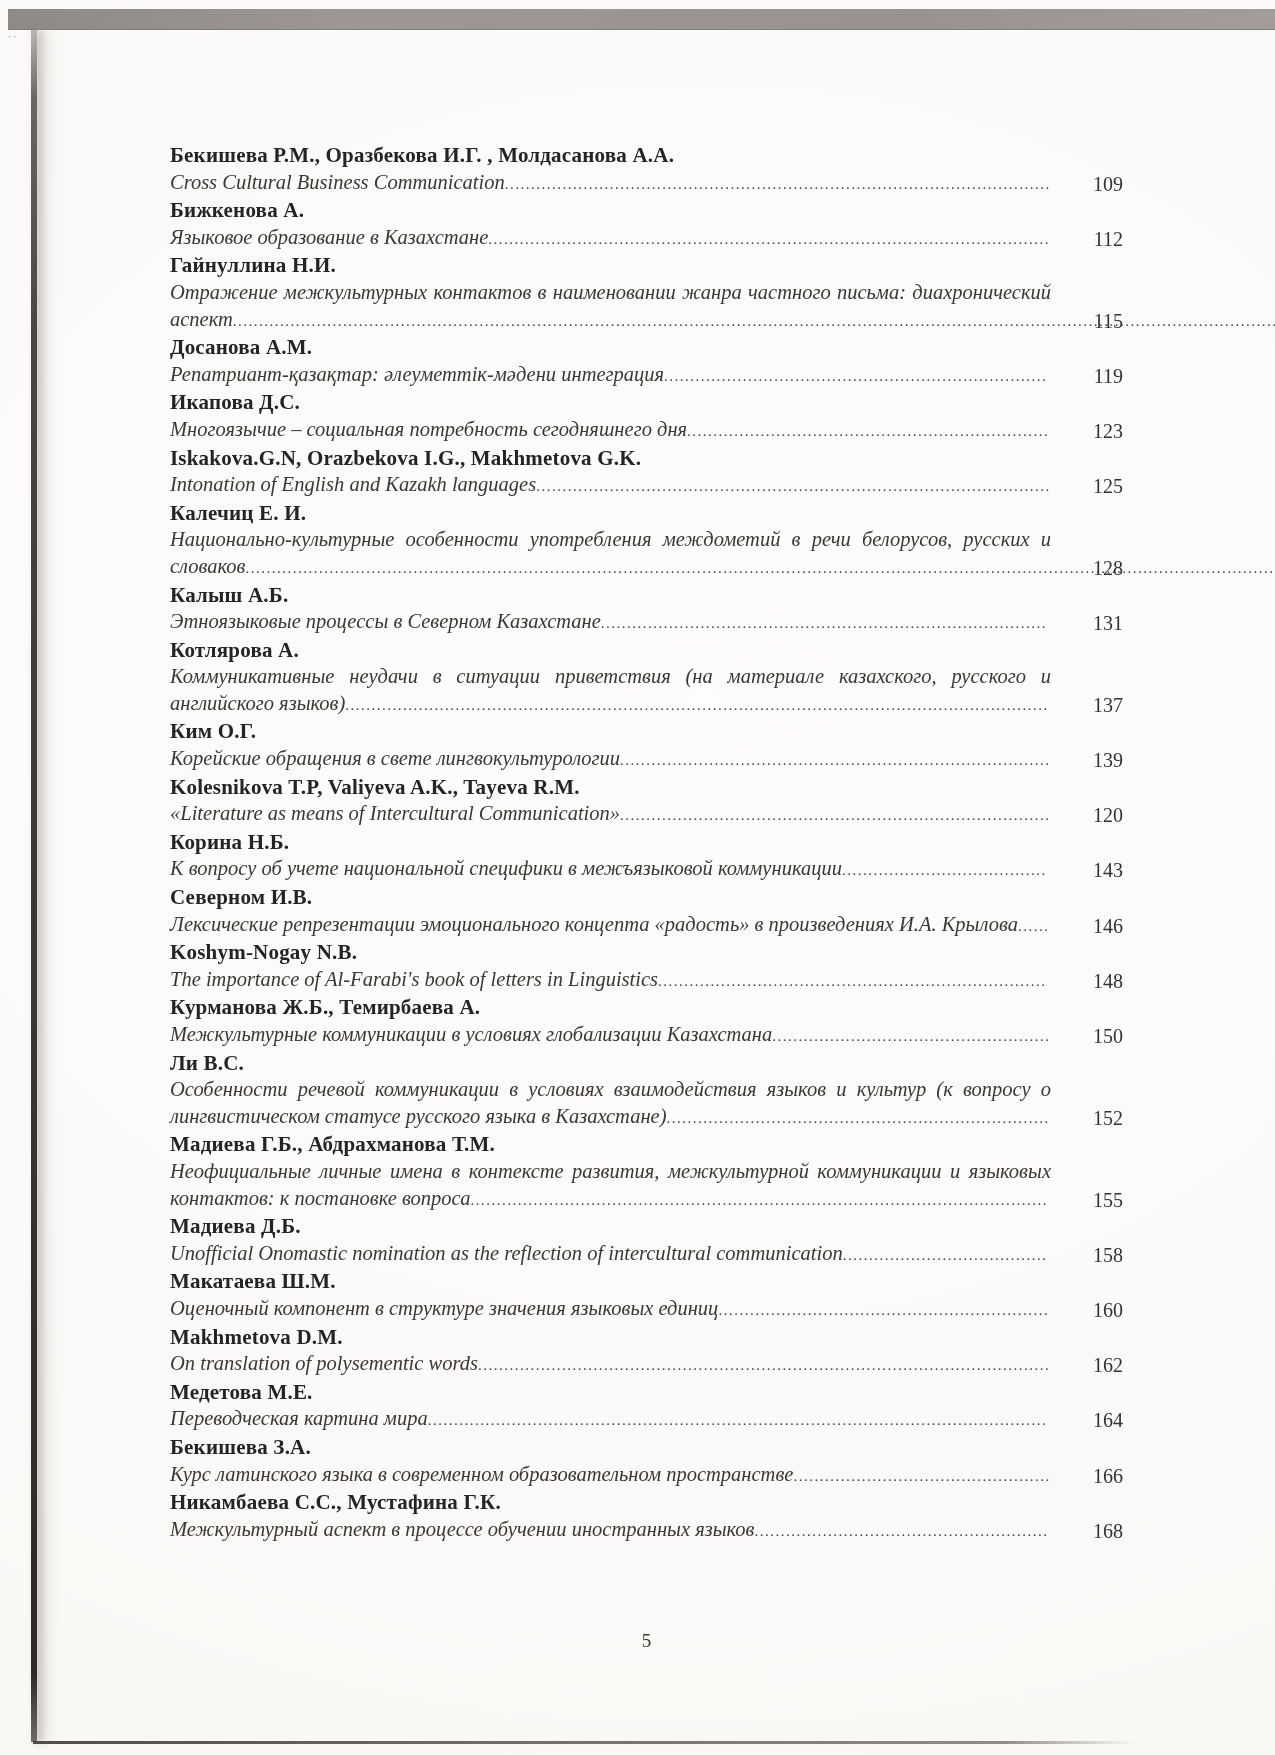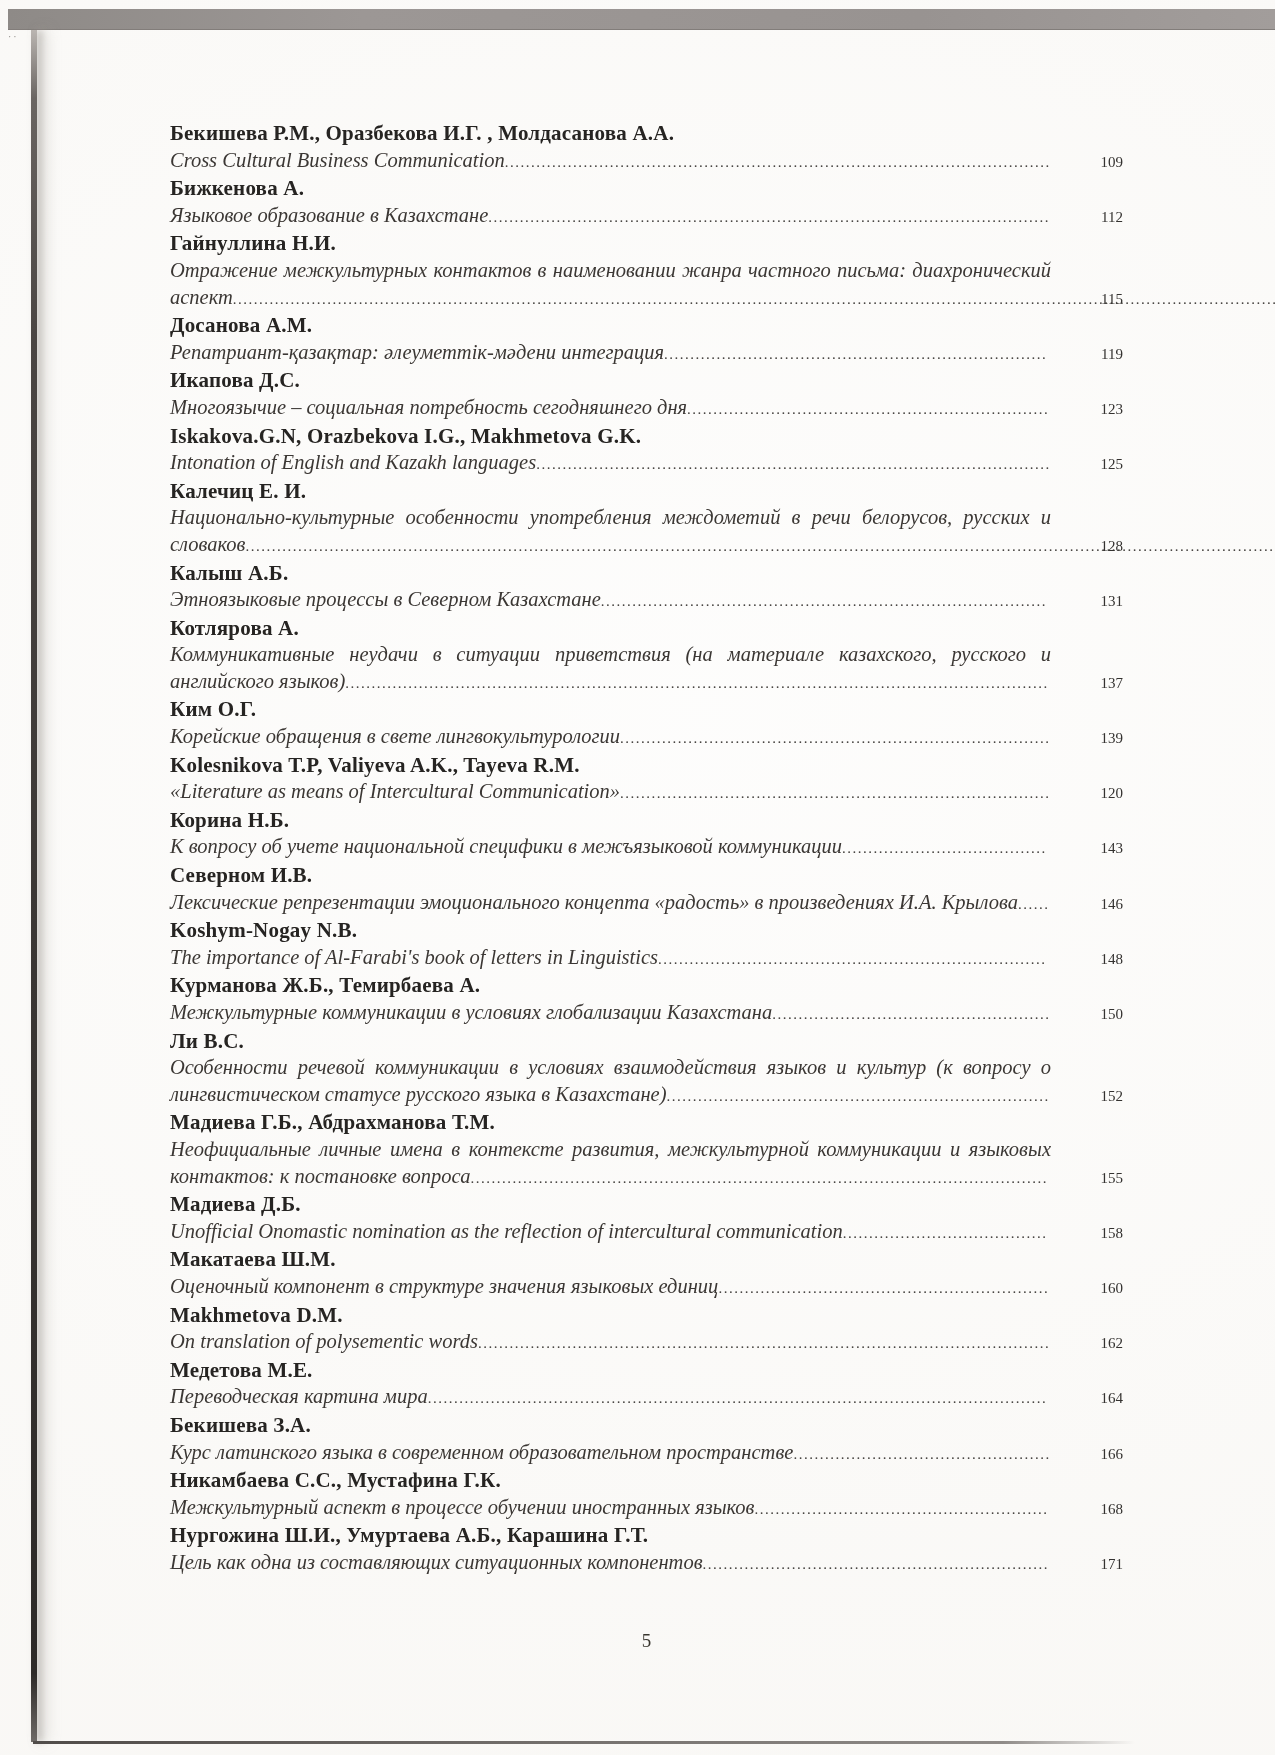--- a/index.html
+++ b/index.html
@@ -36,21 +36,21 @@
     position:absolute;left:31px;top:30px;width:6px;height:1712px;
     background:linear-gradient(to bottom,#bab5b1 0%,#6a6562 4%,#4a4543 18%,#3a3634 55%,#2d2a28 96%,#6e6a67 100%);
     box-shadow:5px 0 7px rgba(150,144,138,.55), 10px 0 14px rgba(170,165,158,.35);
   }
   .scan-bottom-line{
     position:absolute;left:33px;top:1741px;width:1102px;height:3px;
     background:linear-gradient(to right,#504c49,#7d7976 60%,#8f8b88 88%,rgba(143,139,136,0));
   }
   
   .toc{
-    position:absolute;left:170px;top:120px;width:953px;
+    position:absolute;left:170px;top:142px;width:953px;
     font-size:20.5px;line-height:26.6px;
     color:var(--ink-title);
   }
   .entry{width:100%;}
   .author{
     font-weight:700;
     font-size:21px;
     color:var(--ink-author);
     letter-spacing:.2px;
   }
@@ -63,21 +63,21 @@
   .leader{
     font-style:normal;
     font-size:15px;
     letter-spacing:1.5px;
     word-break:break-all;
     color:#45423f;
   }
   .pg{
     position:absolute;right:0;bottom:0;
     font-style:normal;
-    font-size:15px;line-height:26.6px;
+    font-size:20px;line-height:26.6px;
     color:var(--ink-page);
   }
   .footer{
     position:absolute;left:170px;top:1630px;width:953px;
     text-align:center;
     font-size:19px;color:#39362f;
   }
 </style>
 </head>
 <body>
@@ -198,22 +198,18 @@
   <div class="entry">
     <div class="author">Бекишева З.А.</div>
     <div class="title-line"><span class="t">Курс латинского языка в современном образовательном пространстве</span><span class="leader">.................................................</span><span class="pg">166</span></div>
   </div>
 
   <div class="entry">
     <div class="author">Никамбаева С.С., Мустафина Г.К.</div>
     <div class="title-line"><span class="t">Межкультурный аспект в процессе обучении иностранных языков</span><span class="leader">........................................................</span><span class="pg">168</span></div>
   </div>
 
-  <div class="entry">
-    <div class="author">Нургожина Ш.И., Умуртаева А.Б., Карашина Г.Т.</div>
-    <div class="title-line"><span class="t">Цель как одна из составляющих ситуационных компонентов</span><span class="leader">..................................................................</span><span class="pg">171</span></div>
-  </div>
 </div>
 
   <div class="footer">
     <span>5</span>
   </div>
 </div>
 
 </body></html>

